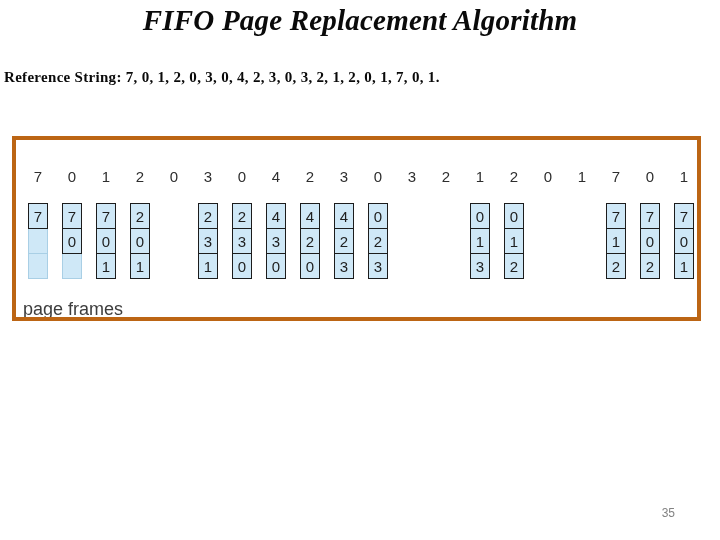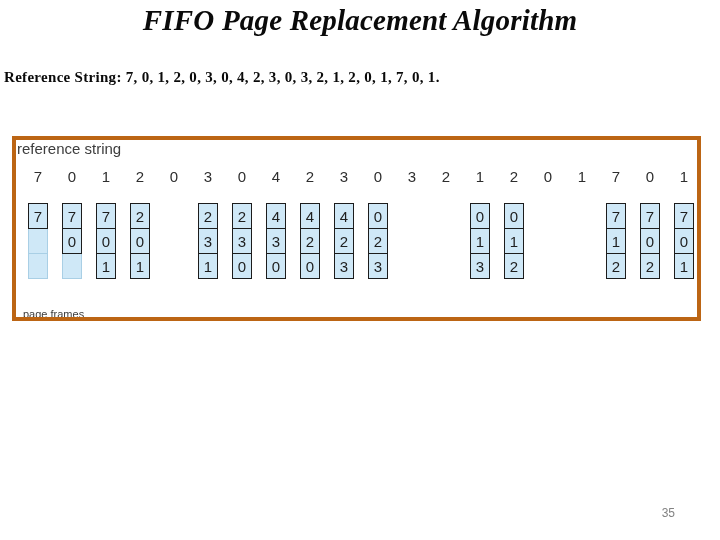--- a/index.html
+++ b/index.html
@@ -42,21 +42,21 @@
   }
   .diagram-top-label {
     position: absolute;
     top: 0px; left: 1px;
     font-size: 15px;
     color: #3d3d3d;
   }
   .diagram-bottom-label {
     position: absolute;
     bottom: -3px; left: 7px;
-    font-size: 11px;
+    font-size: 18px;
     color: #3d3d3d;
   }
   .numbers-row {
     position: absolute;
     top: 28px; left: 5px; right: -4px;
     display: flex;
   }
   .columns-row {
     position: absolute;
     top: 63px; left: 5px; right: -4px;
@@ -101,21 +101,20 @@
 </head>
 <body>
 
 <div class="slide-title">FIFO Page Replacement Algorithm</div>
 
 <div class="reference-line">
   <span>Reference String:</span><span> 7, 0, 1, 2, 0, 3, 0, 4, 2, 3, 0, 3, 2, 1, 2, 0, 1, 7, 0, 1.</span>
 </div>
 
 <div class="diagram-box">
-  <div class="diagram-top-label">reference string</div>
 
   <div class="numbers-row">
       <div class="slot">7</div>
       <div class="slot">0</div>
       <div class="slot">1</div>
       <div class="slot">2</div>
       <div class="slot">0</div>
       <div class="slot">3</div>
       <div class="slot">0</div>
       <div class="slot">4</div>

